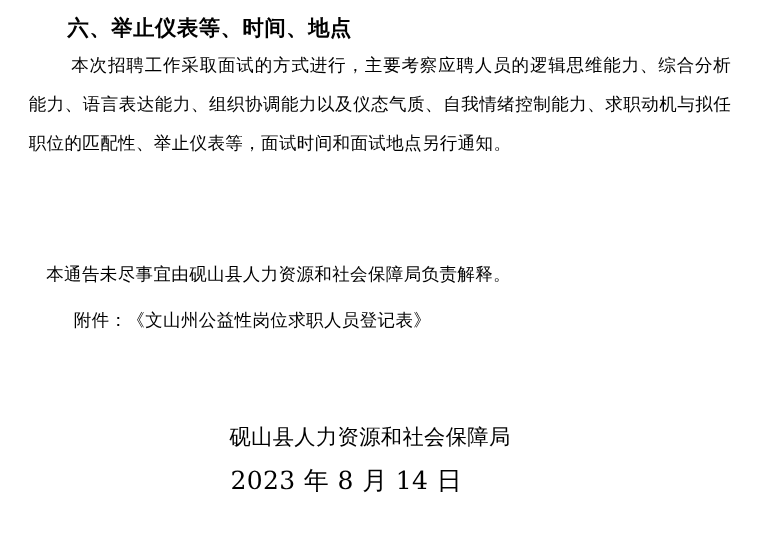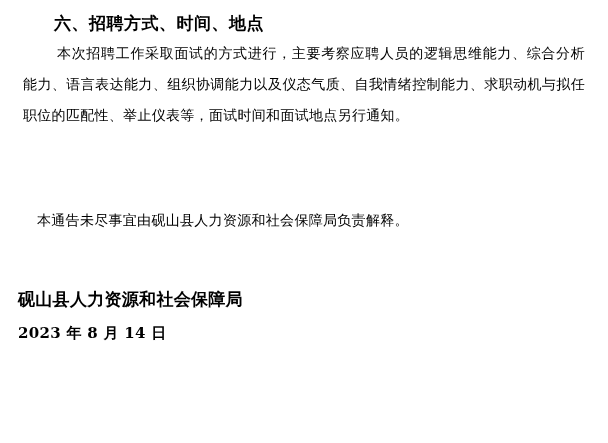--- a/index.html
+++ b/index.html
@@ -49,51 +49,51 @@
     height: 6px;
   }
   .para.notice {
     text-indent: 14px;
     margin-top: 38px;
   }
   .para.attach {
     text-indent: 36px;
   }
   .signature-block {
-    margin-top: 40px;
-    text-align: left;
+    margin-top: 60px;
+    text-align: center;
     padding-right: 16px;
-    font-weight: bold;
   }
   .signature-line {
     font-size: 17px;
     line-height: 34px;
     letter-spacing: 0.3px;
   }
   .date-line {
-    font-size: 15px;
+    font-size: 20px;
     line-height: 34px;
     padding-right: 38px;
     letter-spacing: 0.3px;
   }
 </style>
 </head>
 <body>
 
 <div class="page">
 
-  <h2 class="heading">六、招聘方式、时间、地点</h2>
+  <h2 class="heading">六、举止仪表等、时间、地点</h2>
 
   <p class="para indent">本次招聘工作采取面试的方式进行，主要考察应聘人员的逻辑思维能力、综合分析能力、语言表达能力、组织协调能力以及仪态气质、自我情绪控制能力、求职动机与拟任职位的匹配性、举止仪表等，面试时间和面试地点另行通知。</p>
 
   <div class="spacer-lg"></div>
 
   <p class="para notice">本通告未尽事宜由砚山县人力资源和社会保障局负责解释。</p>
 
   <div class="spacer-sm"></div>
 
+  <p class="para attach">附件：《文山州公益性岗位求职人员登记表》</p>
 
   <div class="signature-block">
     <div class="signature-line">砚山县人力资源和社会保障局</div>
     <div class="date-line">2023 年 8 月 14 日</div>
   </div>
 
 </div>
 
 </body></html>

